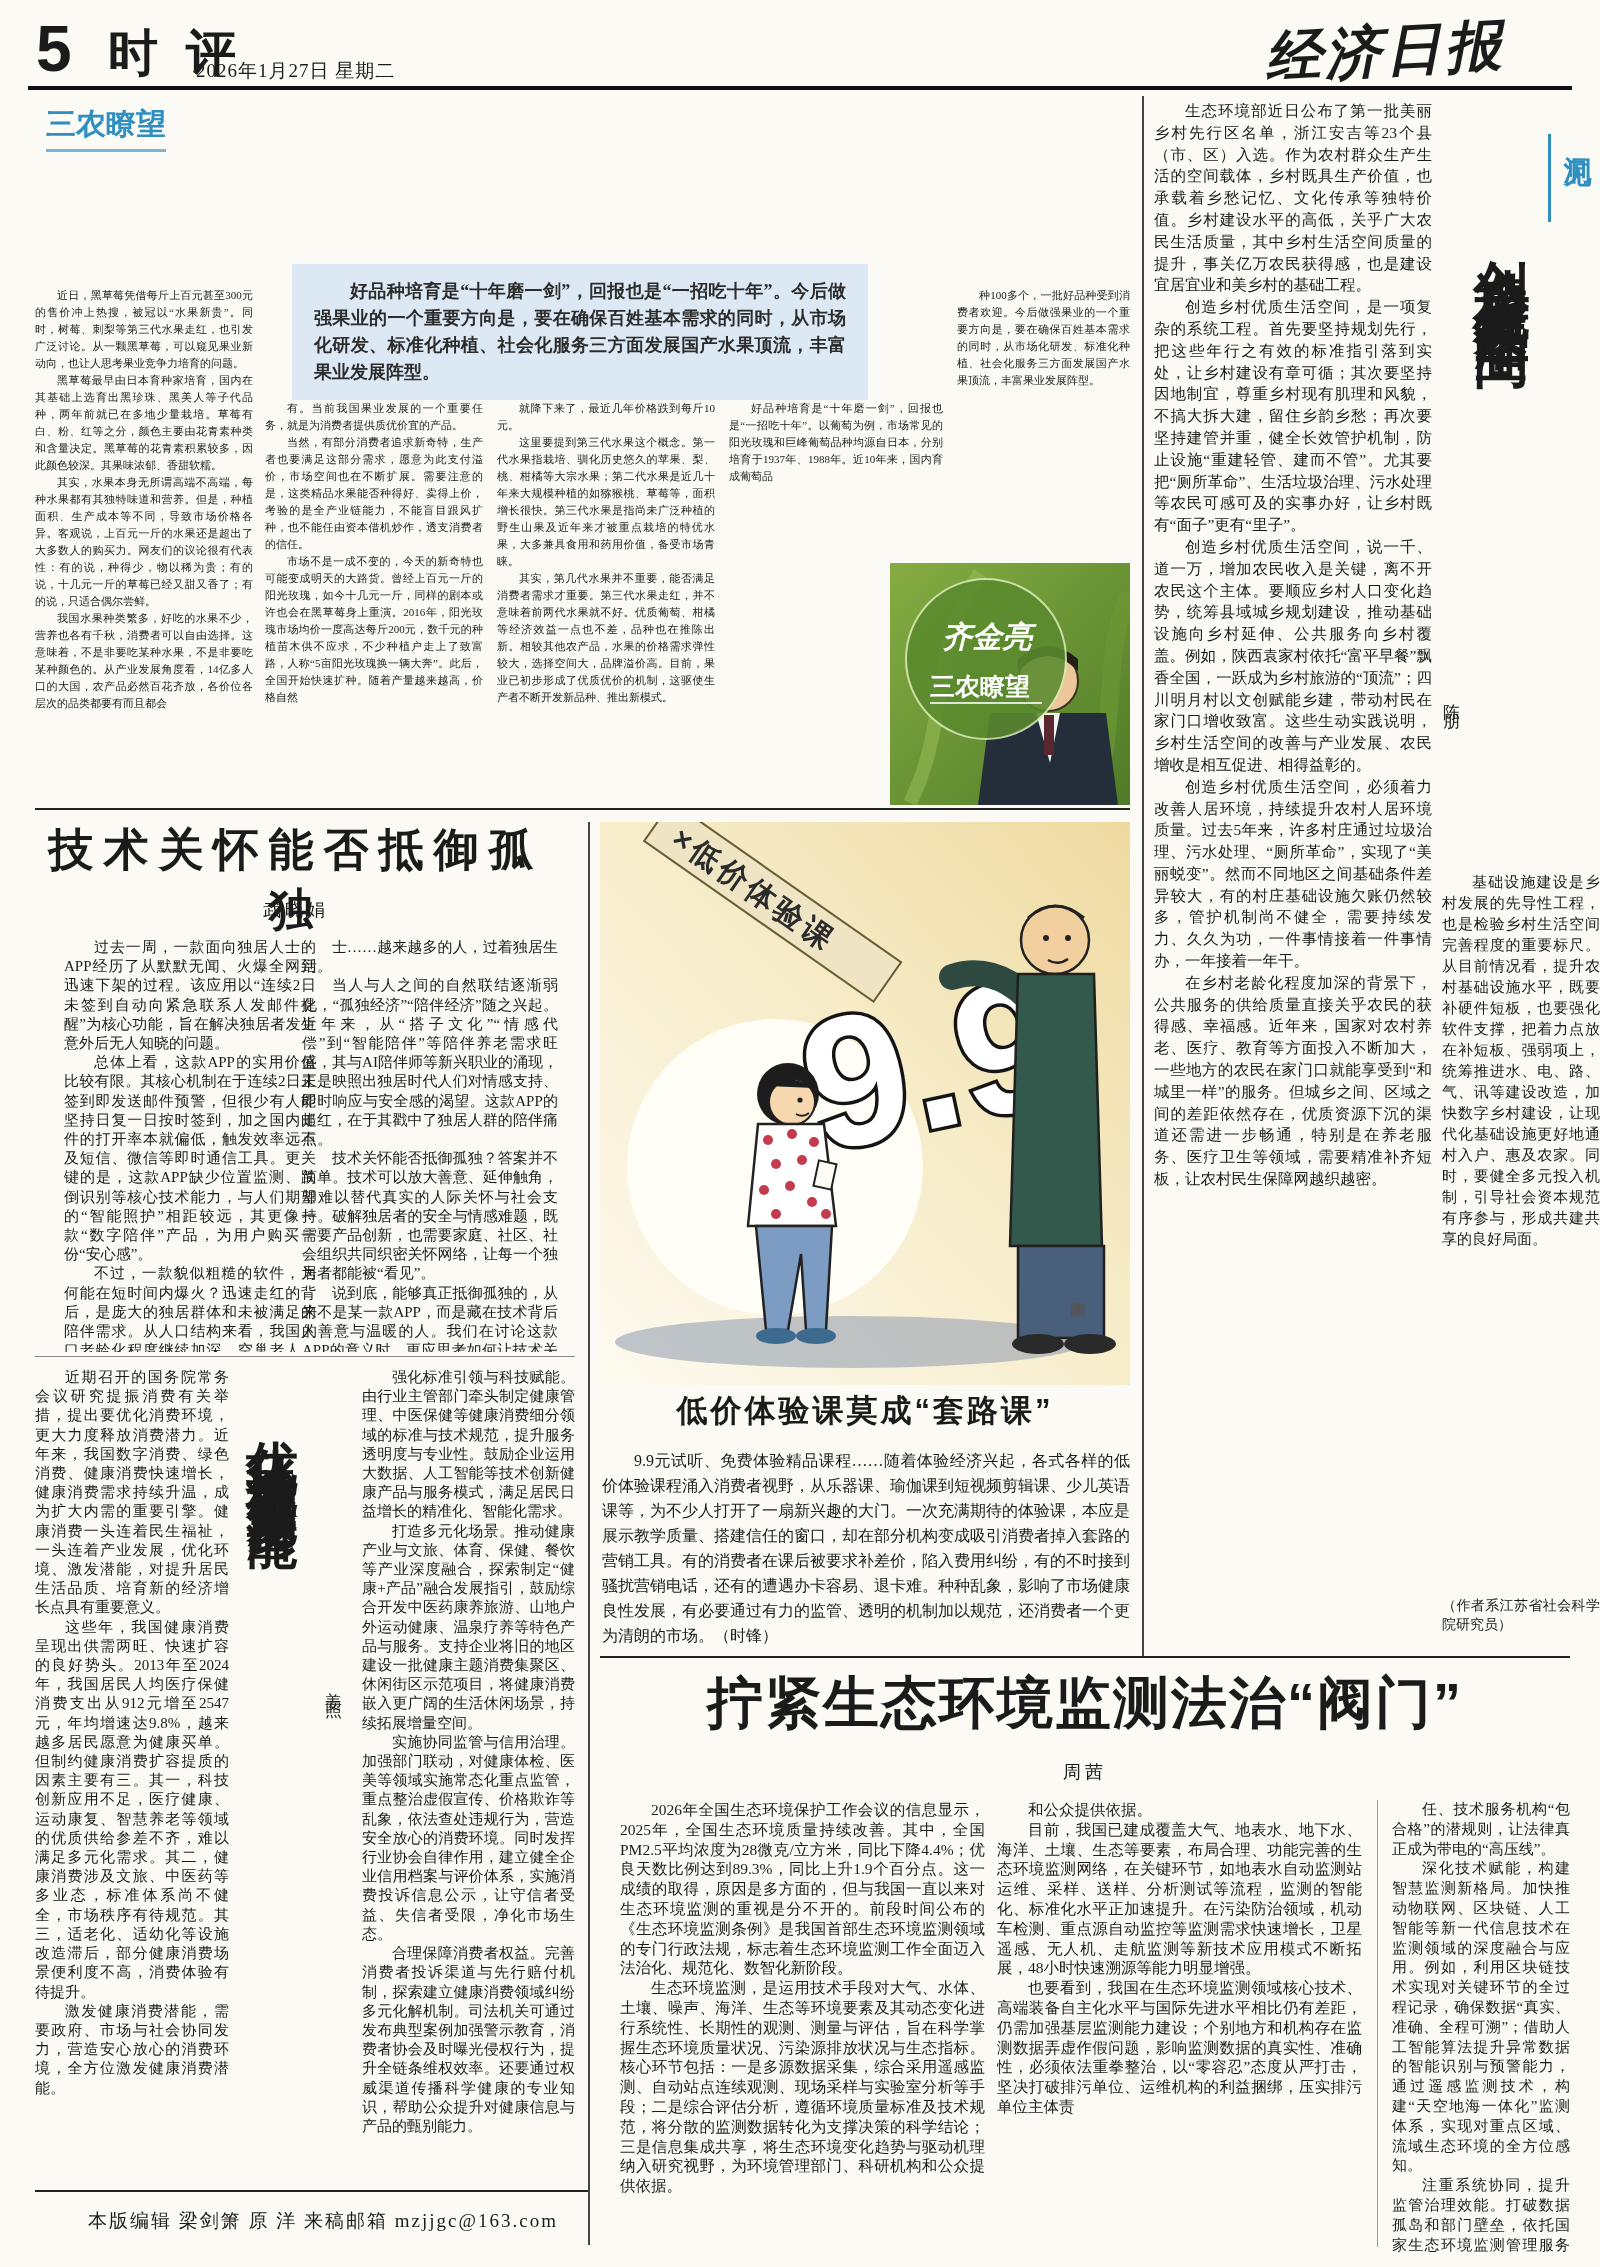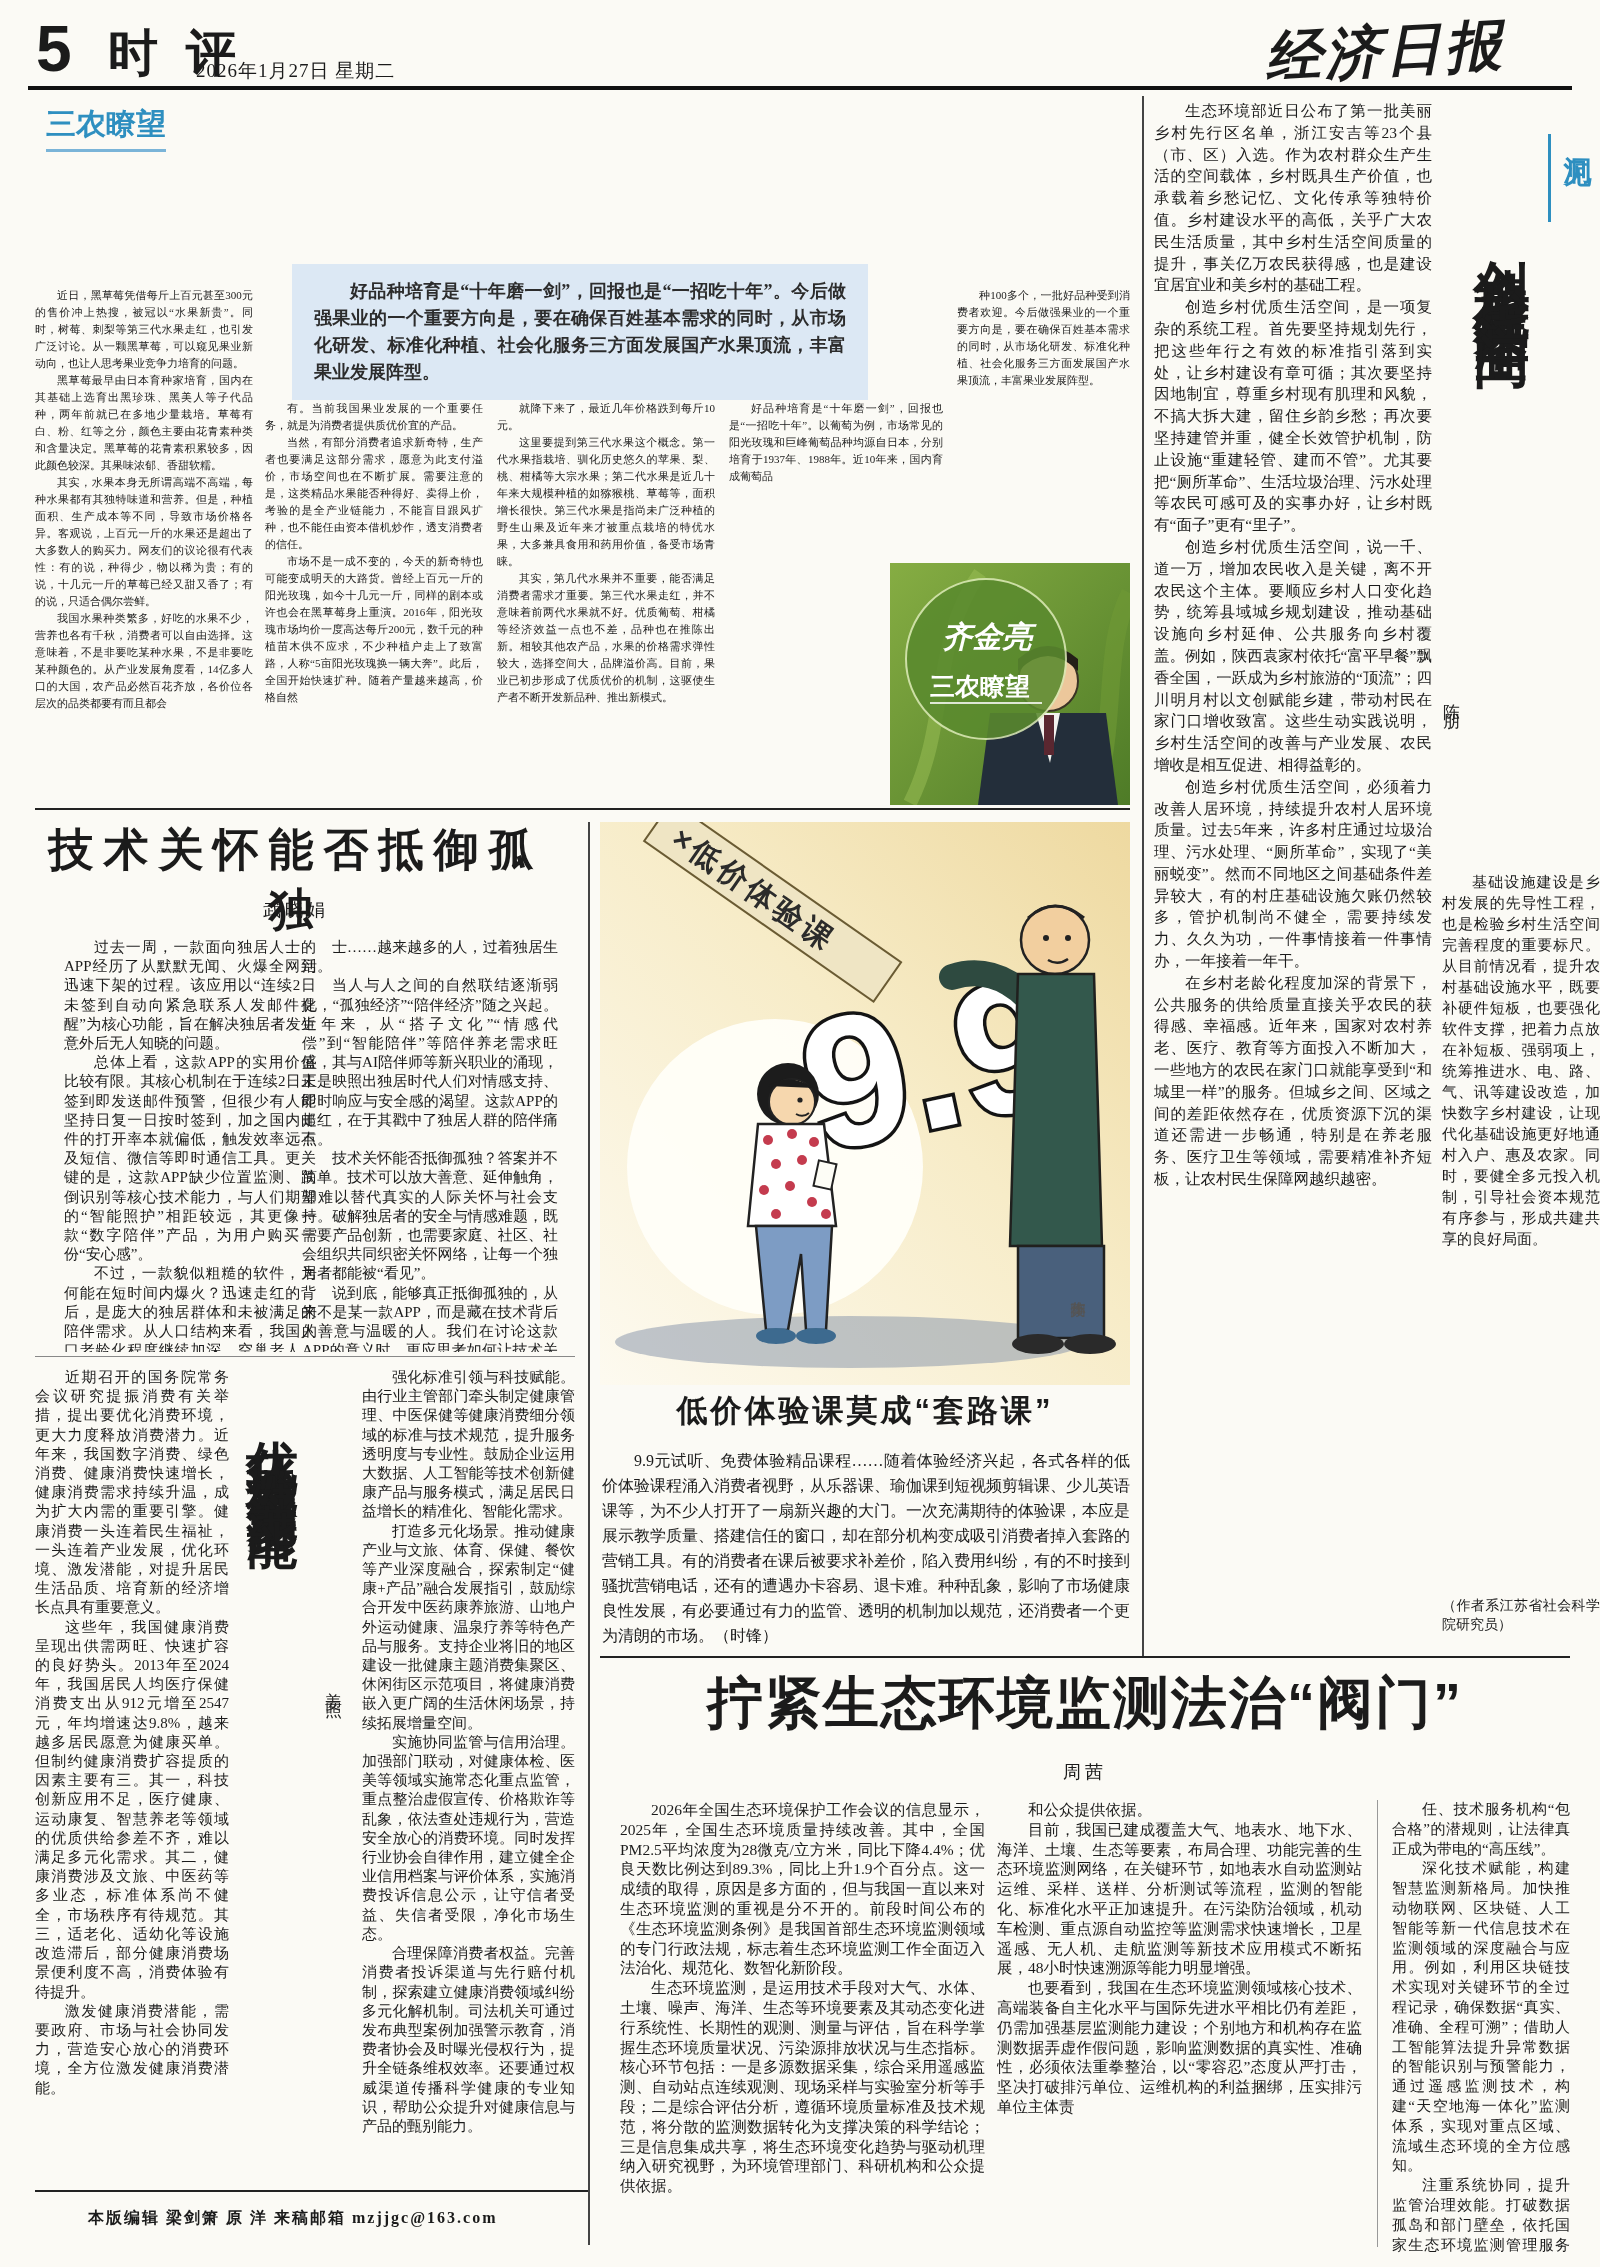--- a/index.html
+++ b/index.html
@@ -38,21 +38,21 @@
   .sbcol{font-size:15.5px;line-height:21.8px;}
   .sbside{font-size:15px;line-height:21px;}
   .author-note{font-size:14px;line-height:19px;text-align:justify;}
   
   .cartoon-caption{left:600px;top:1390px;width:530px;text-align:center;font-size:31px;font-weight:900;letter-spacing:3px;}
   .cartoon-body{left:602px;top:1448px;width:528px;height:202px;font-size:16px;line-height:25px;}
   
   .mon-headline{left:600px;top:1666px;width:970px;text-align:center;font-size:56px;font-weight:900;letter-spacing:2px;}
   .moncol{font-size:15.5px;line-height:19.8px;}
   
-  .footer-text{font-size:16px;font-weight:bold;letter-spacing:2px;}
+  .footer-text{font-size:19px;font-weight:normal;letter-spacing:2px;}
 </style>
 </head>
 <body>
 
 <div id="page">
 
   <div class="abs pagenum sans">5</div>
   <div class="abs sectitle">时评</div>
   <div class="abs pagedate">2026年1月27日 星期二</div>
   <div class="abs masthead">经济日报</div>

